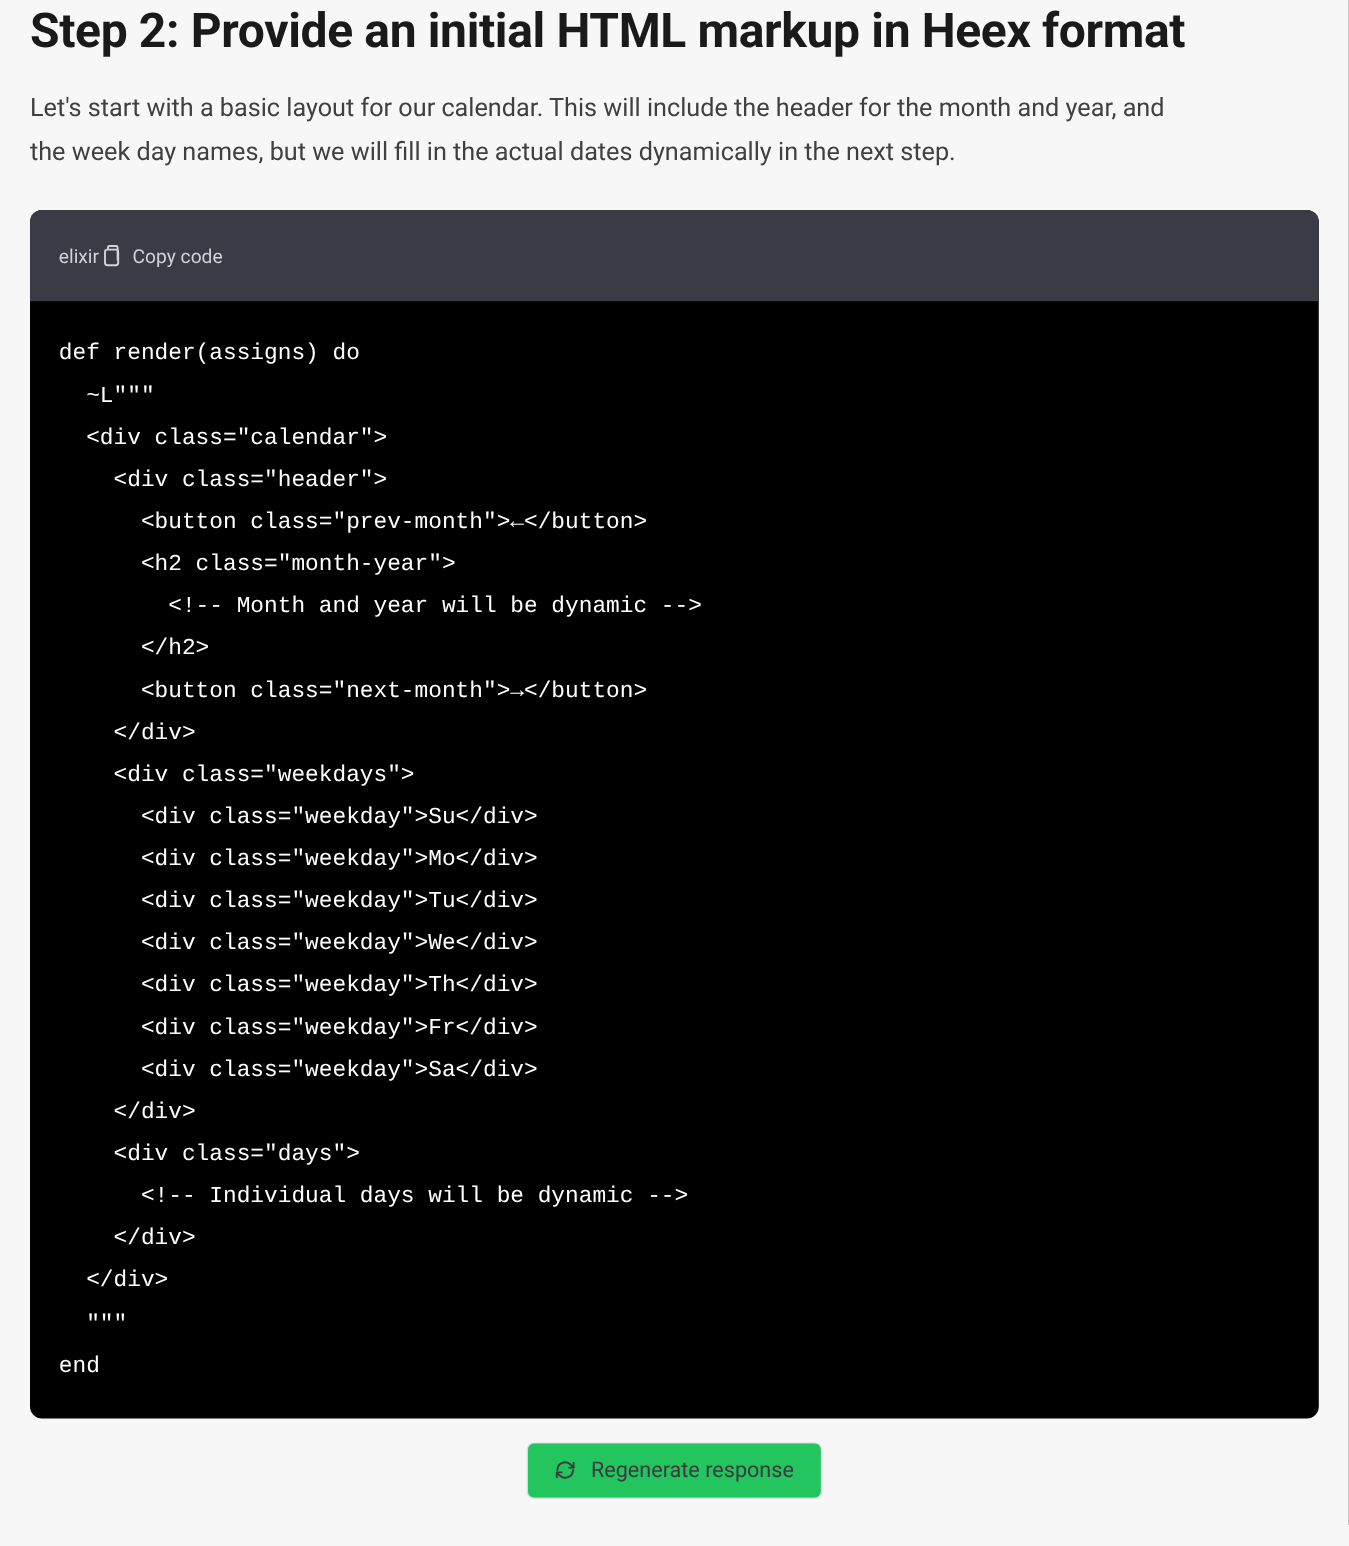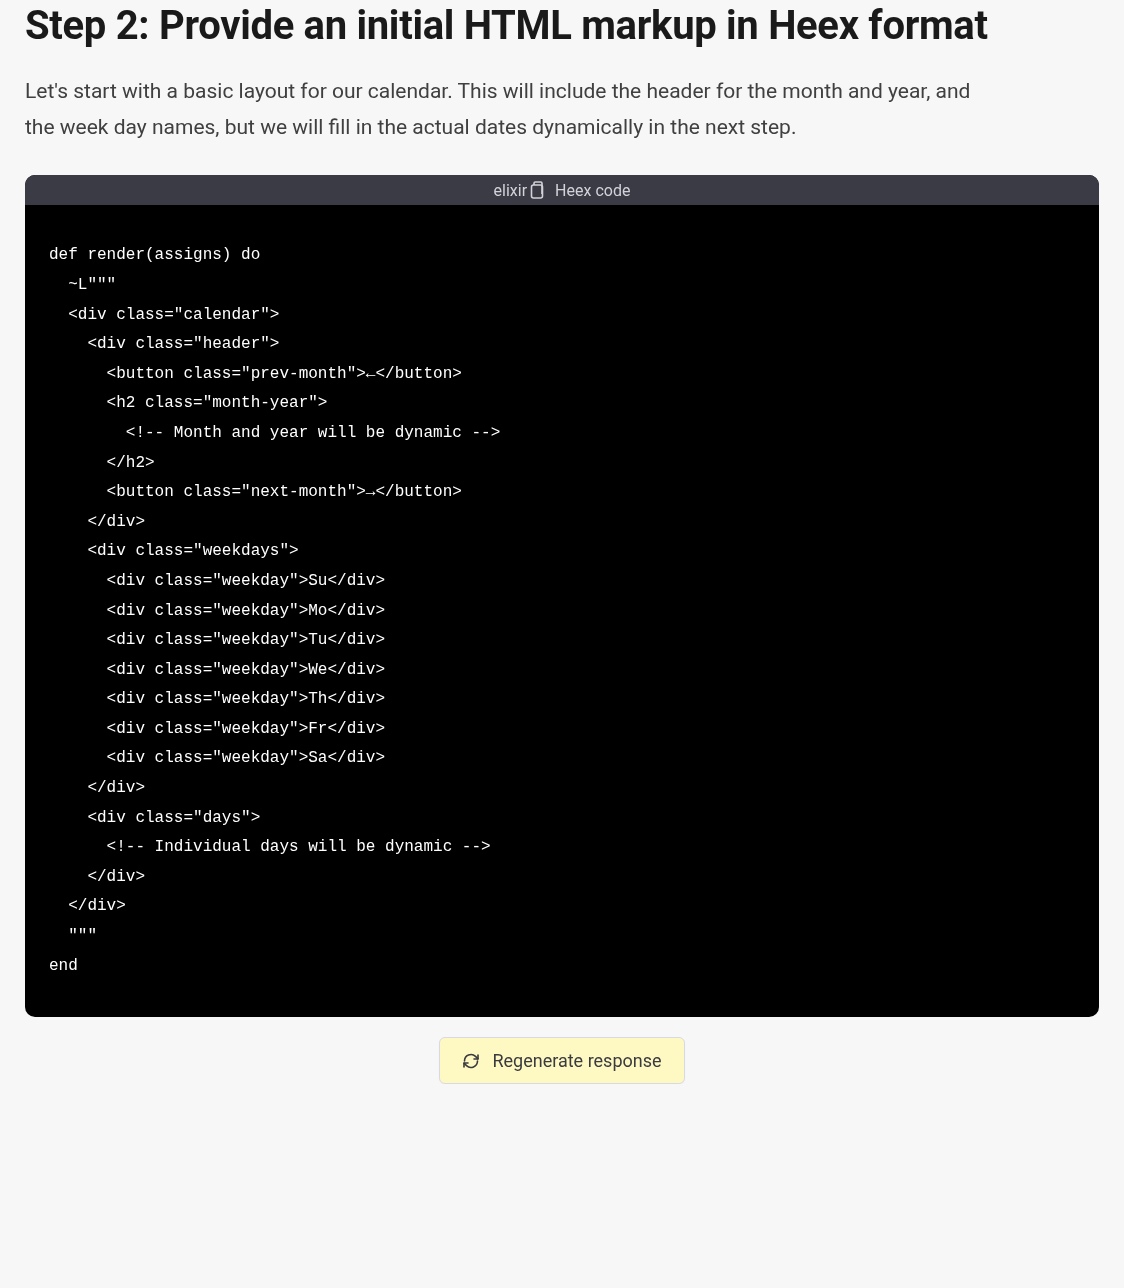--- a/index.html
+++ b/index.html
@@ -30,61 +30,61 @@
       max-width: 960px;
     }
     .code-block {
       border-radius: 10px;
       overflow: hidden;
       background: #000;
       margin-bottom: 20px;
     }
     .code-header {
       display: flex;
-      justify-content: center;
+      justify-content: flex-start;
       align-items: center;
       background: #3b3b46;
-      padding: 5px 24px;
+      padding: 28px 24px;
       color: #d2d2d8;
       font-size: 16px;
     }
     .code-lang {
       font-size: 16px;
       color: #d2d2d8;
     }
     .copy-wrap {
       display: flex;
       align-items: center;
       gap: 10px;
       color: #d2d2d8;
       font-size: 16px;
     }
     .copy-icon {
       width: 18px;
       height: 20px;
       display: inline-block;
     }
     .code-body {
-      padding: 36px 24px;
+      padding: 26px 24px;
       font-family: "SFMono-Regular", Consolas, "Liberation Mono", Menlo, monospace;
-      font-size: 16px;
+      font-size: 19px;
       line-height: 1.85;
       color: #fff;
       white-space: pre;
       overflow-x: auto;
     }
     .regen-wrap {
       display: flex;
       justify-content: center;
     }
     .regen-button {
       display: flex;
       align-items: center;
       gap: 12px;
-      background: #fef9c3;
+      background: #22c55e;
       border: 1px solid #d9d9e3;
       border-radius: 6px;
       padding: 12px 22px;
       font-size: 18px;
       color: #3a3a3f;
       box-shadow: 0 1px 2px rgba(0,0,0,0.03);
     }
     .regen-icon {
       width: 18px;
       height: 18px;
@@ -101,21 +101,21 @@
 <div class="code-block">
   <div class="code-header">
     <span class="code-lang">elixir</span>
     <div class="copy-wrap">
       <span class="copy-icon">
         <svg viewBox="0 0 18 20" width="18" height="20" fill="none" stroke="#d2d2d8" stroke-width="1.6">
           <rect x="4.5" y="5" width="11" height="13" rx="2"></rect>
           <path d="M7 5V3.2C7 2.54 7.54 2 8.2 2h5.6C14.46 2 15 2.54 15 3.2V14"></path>
         </svg>
       </span>
-      <span>Heex code</span>
+      <span>Copy code</span>
     </div>
   </div>
   <div class="code-body">def render(assigns) do
   ~L"""
   &lt;div class="calendar"&gt;
     &lt;div class="header"&gt;
       &lt;button class="prev-month"&gt;←&lt;/button&gt;
       &lt;h2 class="month-year"&gt;
         &lt;!-- Month and year will be dynamic --&gt;
       &lt;/h2&gt;

